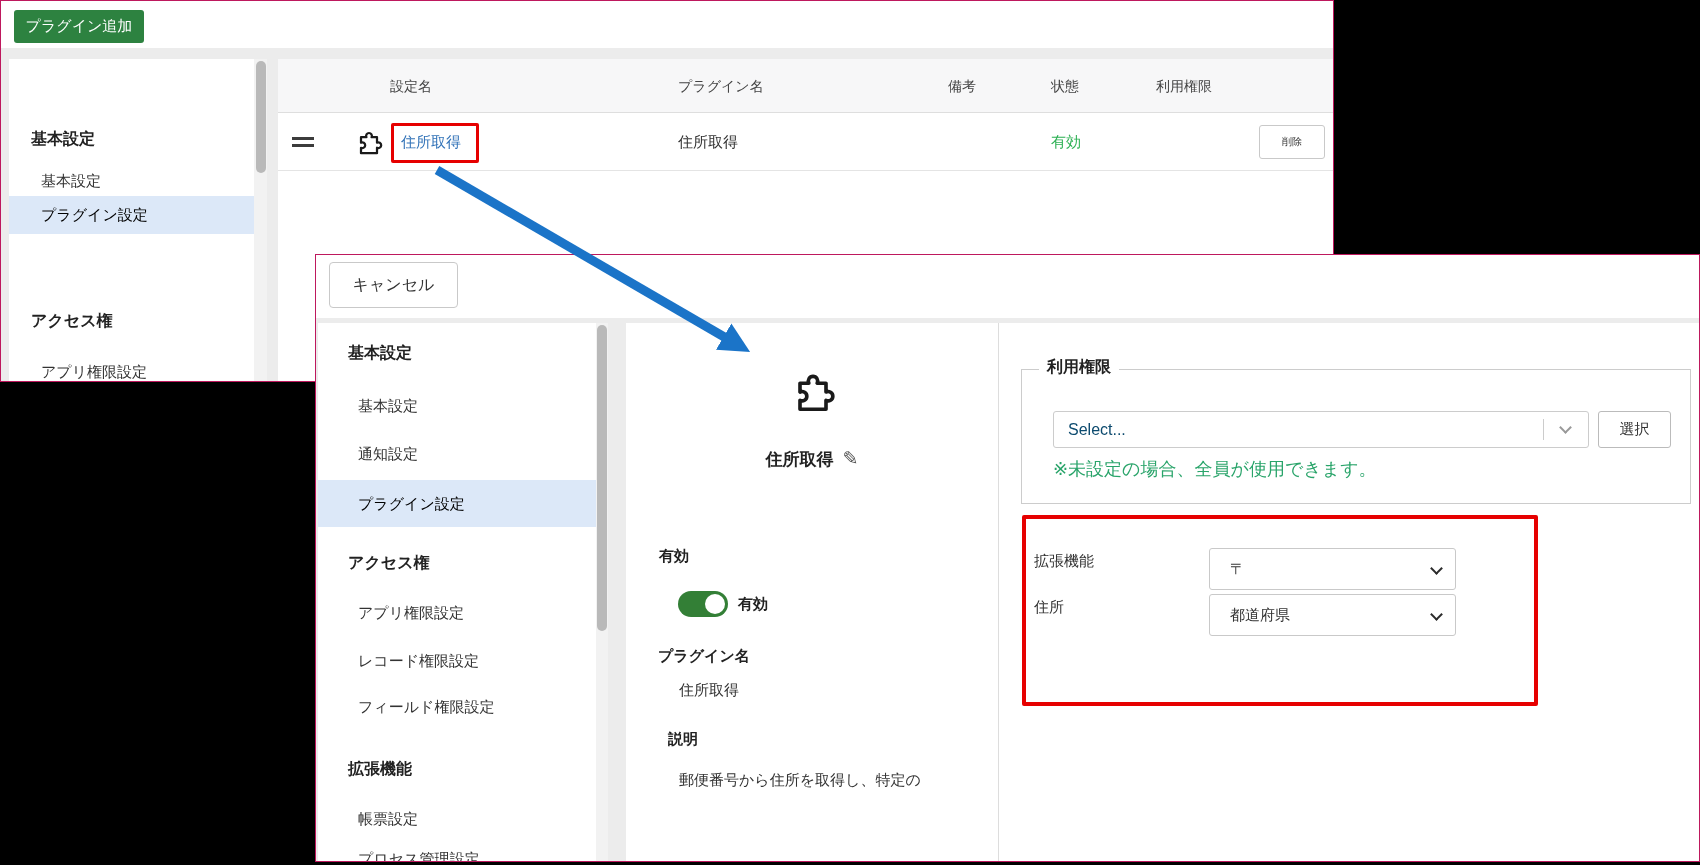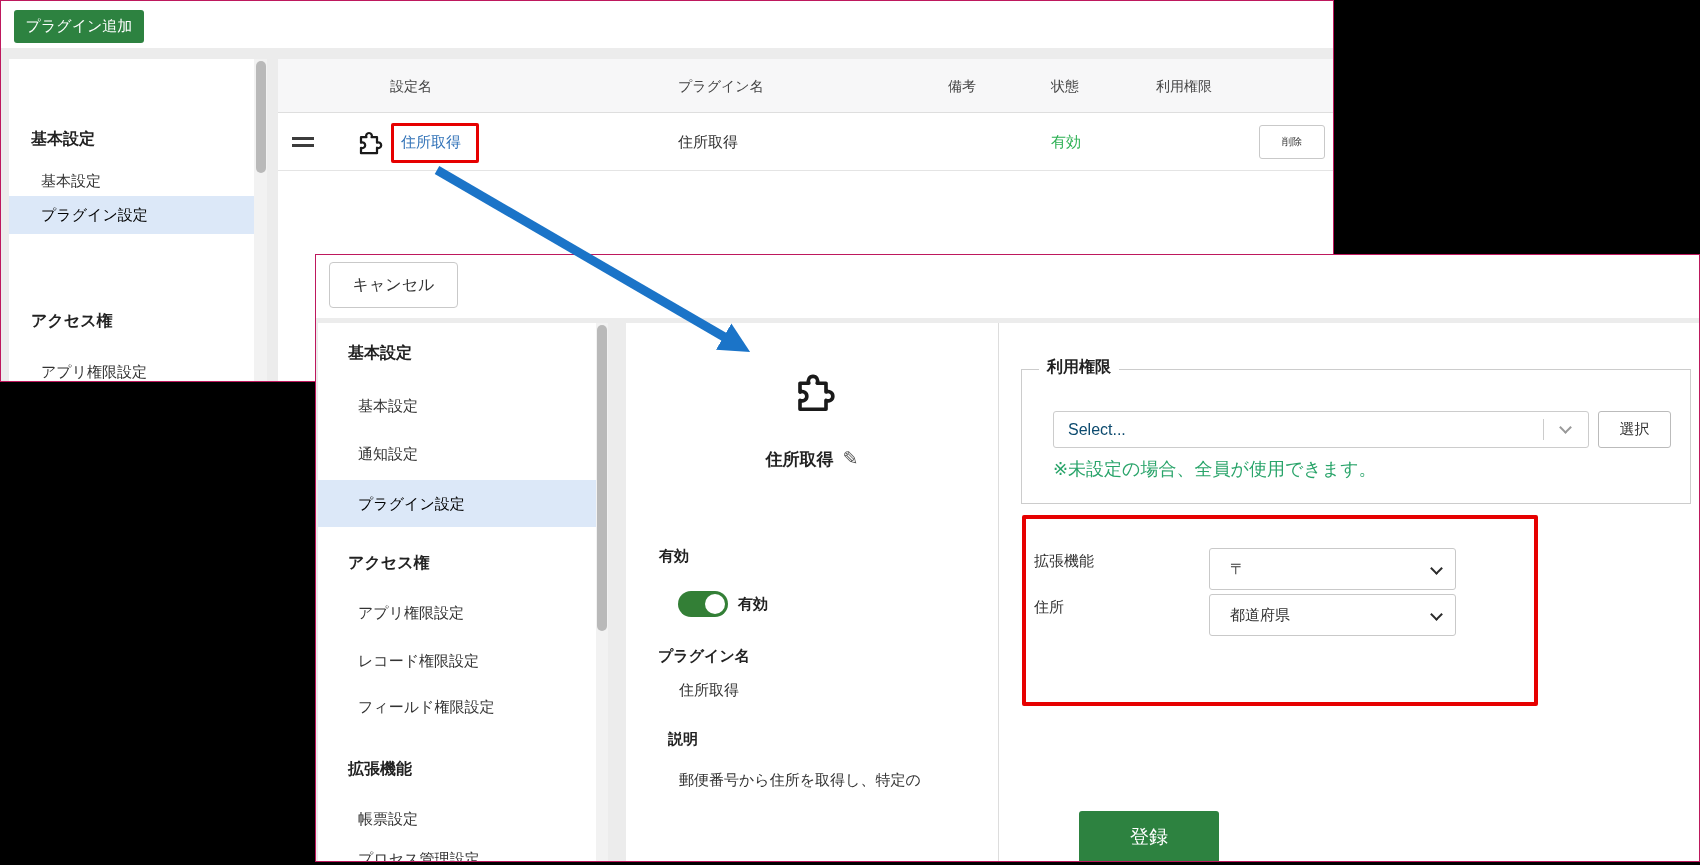--- a/index.html
+++ b/index.html
@@ -197,21 +197,20 @@
       <div class="mini-select" id="postal-select">
         <span>〒</span>
         <div class="chev"></div>
       </div>
       <div class="v-text" id="address-label">住所</div>
       <div class="mini-select" id="address-select">
         <span>都道府県</span>
         <div class="chev"></div>
       </div>
 
-      <div id="submit-btn" class="btn btn-green">登録</div>
     </div>
   </div>
 
   <div class="anno-box" id="anno-box1"></div>
   <div class="anno-box" id="anno-box2"></div>
   <svg id="anno-arrow" width="1700" height="865" viewBox="0 0 1700 865">
     <defs>
       <marker id="ah" markerUnits="strokeWidth" markerWidth="3.4" markerHeight="3.4" refX="0.3" refY="1.7" orient="auto">
         <path d="M0,0 L3.4,1.7 L0,3.4 Z" fill="#1b74c8"></path>
       </marker>

